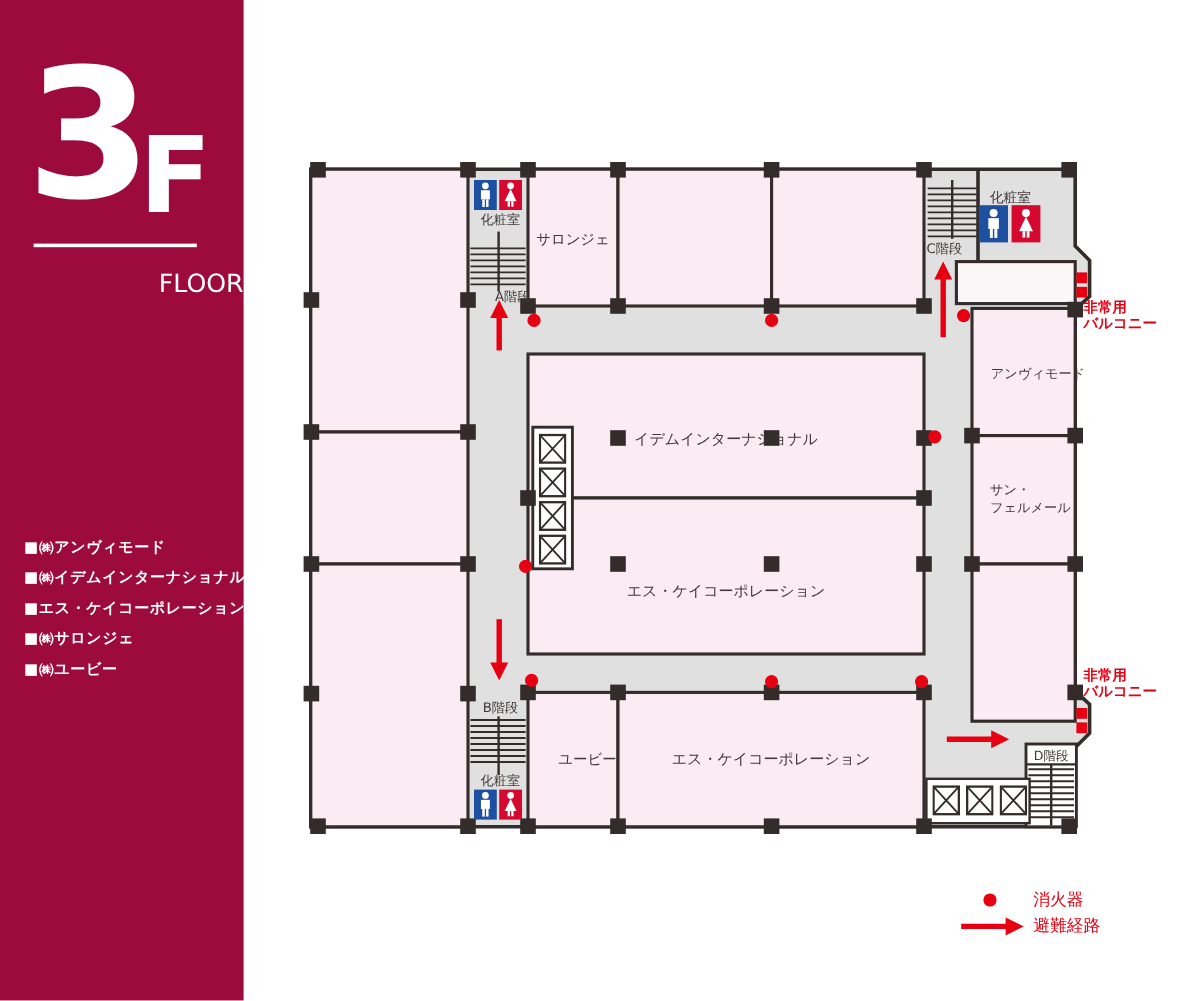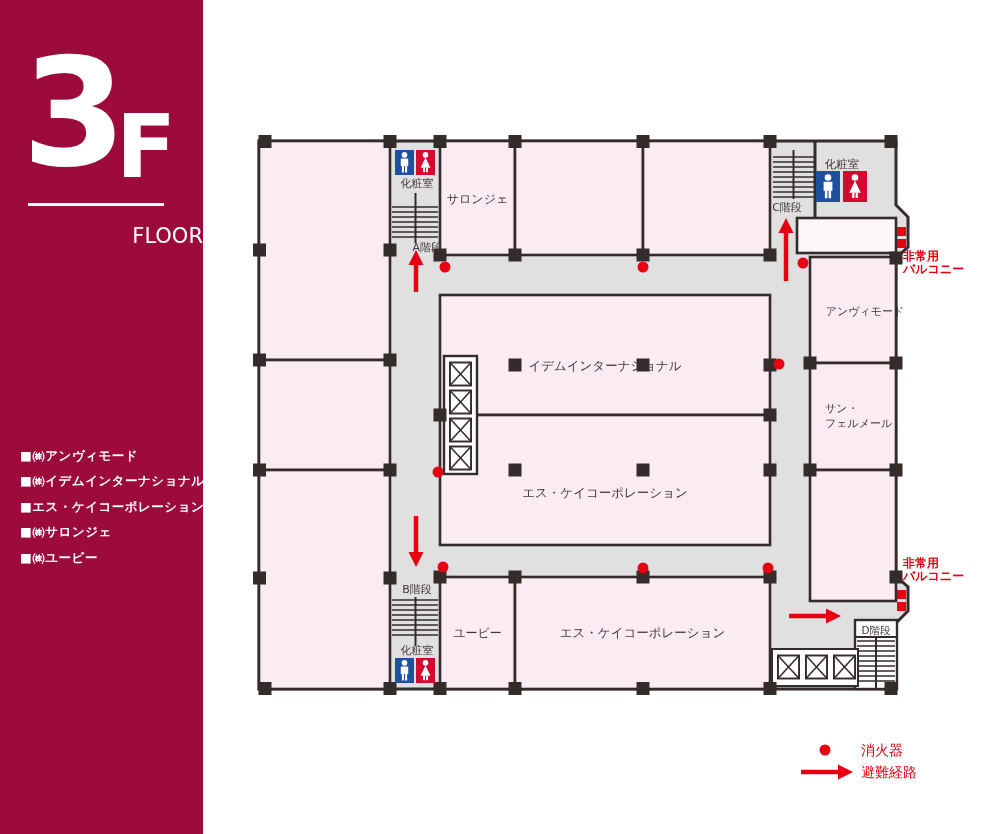--- a/index.html
+++ b/index.html
@@ -235,21 +235,21 @@
   </svg>
 
   <div class="lbl center" style="left:440px;top:192px;width:75px;">サロンジェ</div>
   <div class="lbl center" style="left:440px;top:359px;width:330px;font-size:12.5px;">イデムインターナショナル</div>
   <div class="lbl center" style="left:440px;top:486px;width:330px;font-size:12.5px;">エス・ケイコーポレーション</div>
   <div class="lbl center small" style="left:810px;top:305px;width:110px;">アンヴィモード</div>
   <div class="lbl small" style="left:825px;top:401px;line-height:15px;">
     <div>サン・</div>
     <div>フェルメール</div>
   </div>
-  <div class="lbl center" style="left:440px;top:626px;width:75px;">ユービー</div>
+  <div class="lbl center" style="left:440px;top:626px;width:75px;padding-left:12px;">ユービー</div>
   <div class="lbl center" style="left:515px;top:626px;width:255px;font-size:12.5px;">エス・ケイコーポレーション</div>
 
   <div class="lbl center small" style="left:390px;top:177px;width:54px;">化粧室</div>
   <div class="lbl center small" style="left:390px;top:644px;width:54px;">化粧室</div>
   <div class="lbl center small" style="left:815px;top:157px;width:54px;font-size:11.5px;">化粧室</div>
 
   <div class="lbl center small" style="left:392px;top:241px;width:50px;text-align:right;">A階段</div>
   <div class="lbl center small" style="left:392px;top:583px;width:50px;">B階段</div>
   <div class="lbl center small" style="left:762px;top:201px;width:50px;">C階段</div>
   <div class="lbl center" style="left:855px;top:623px;width:42px;font-size:10.5px;">D階段</div>

